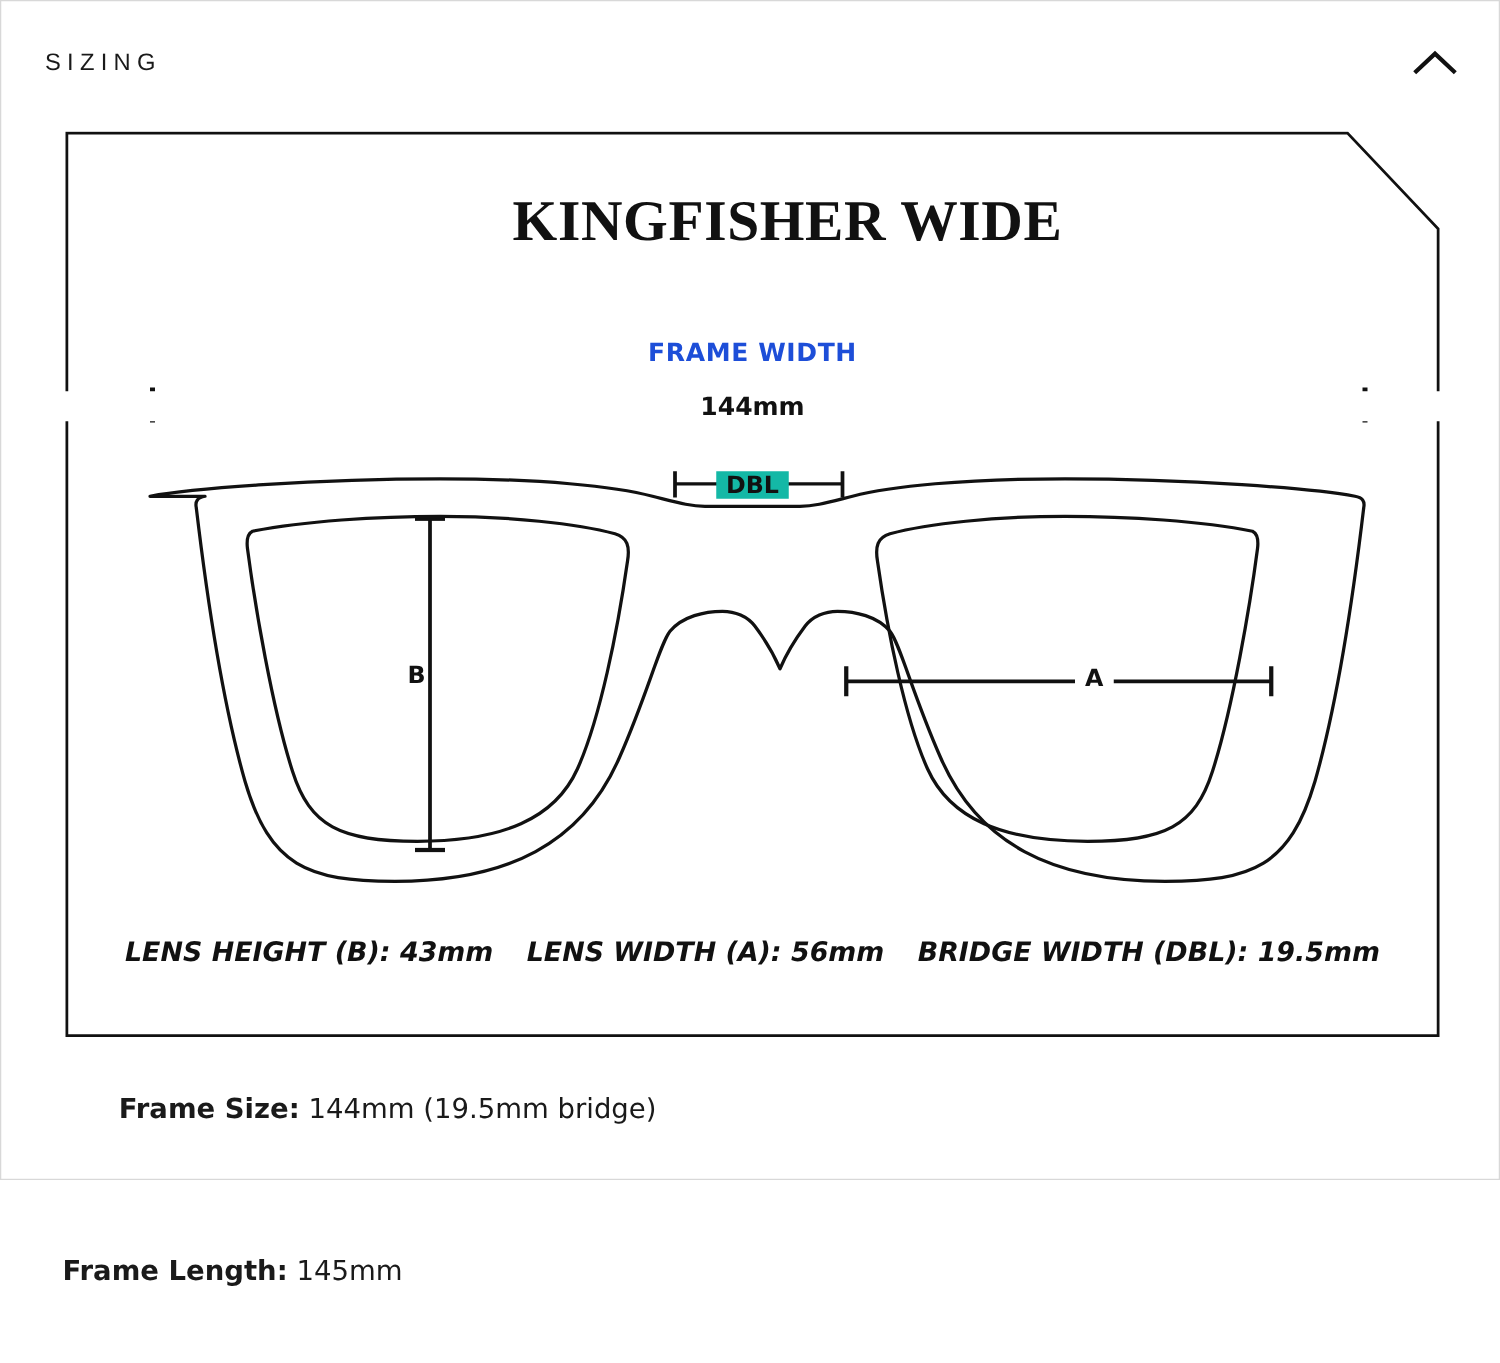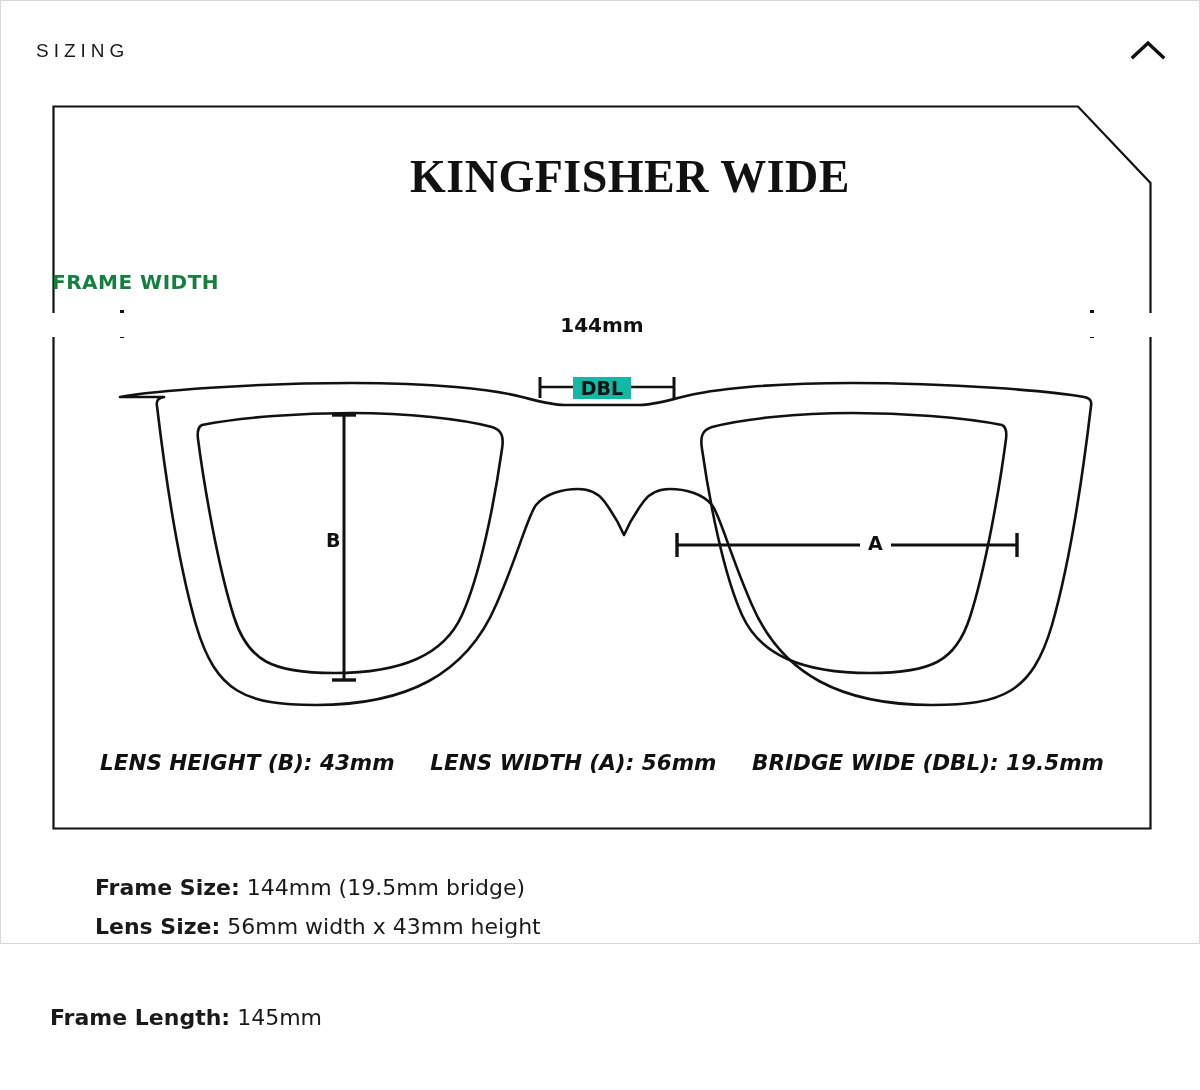--- a/index.html
+++ b/index.html
@@ -74,25 +74,26 @@
     font-size: 46px;
     letter-spacing: 0.5px;
     color: #111;
     margin-left: 28px;
   }
   .frame-width-label {
     position: absolute;
     left: 0;
     top: 165px;
     width: 1100px;
+    text-align: center;
     font-family: "DejaVu Sans", sans-serif;
     font-weight: bold;
     font-size: 20px;
     letter-spacing: 0.5px;
-    color: #15803d;
+    color: #1d4ed8;
   }
   .frame-width-value {
     position: absolute;
     left: 0;
     top: 208px;
     width: 1100px;
     text-align: center;
     font-family: "DejaVu Sans", sans-serif;
     font-weight: bold;
     font-size: 20px;
@@ -307,33 +308,29 @@
     <div class="dbl-label">
       <span>DBL</span>
     </div>
 
     <div class="letter-b">B</div>
     <div class="letter-a">A</div>
 
     <div class="measure-row">
       <div class="measure-item">LENS HEIGHT (B): 43mm</div>
       <div class="measure-item">LENS WIDTH (A): 56mm</div>
-      <div class="measure-item">BRIDGE WIDE (DBL): 19.5mm</div>
+      <div class="measure-item">BRIDGE WIDTH (DBL): 19.5mm</div>
     </div>
   </div>
 
   <div class="specs">
     <div class="spec-line">
       <span class="key">Frame Size:</span>
       <span class="val">144mm (19.5mm bridge)</span>
     </div>
-    <div class="spec-line">
-      <span class="key">Lens Size:</span>
-      <span class="val">56mm width x 43mm height</span>
-    </div>
   </div>
 
   <div class="spec-temple">
     <span class="key">Frame Length:</span>
     <span class="val">145mm</span>
   </div>
 
 </div>
 
 </body></html>

